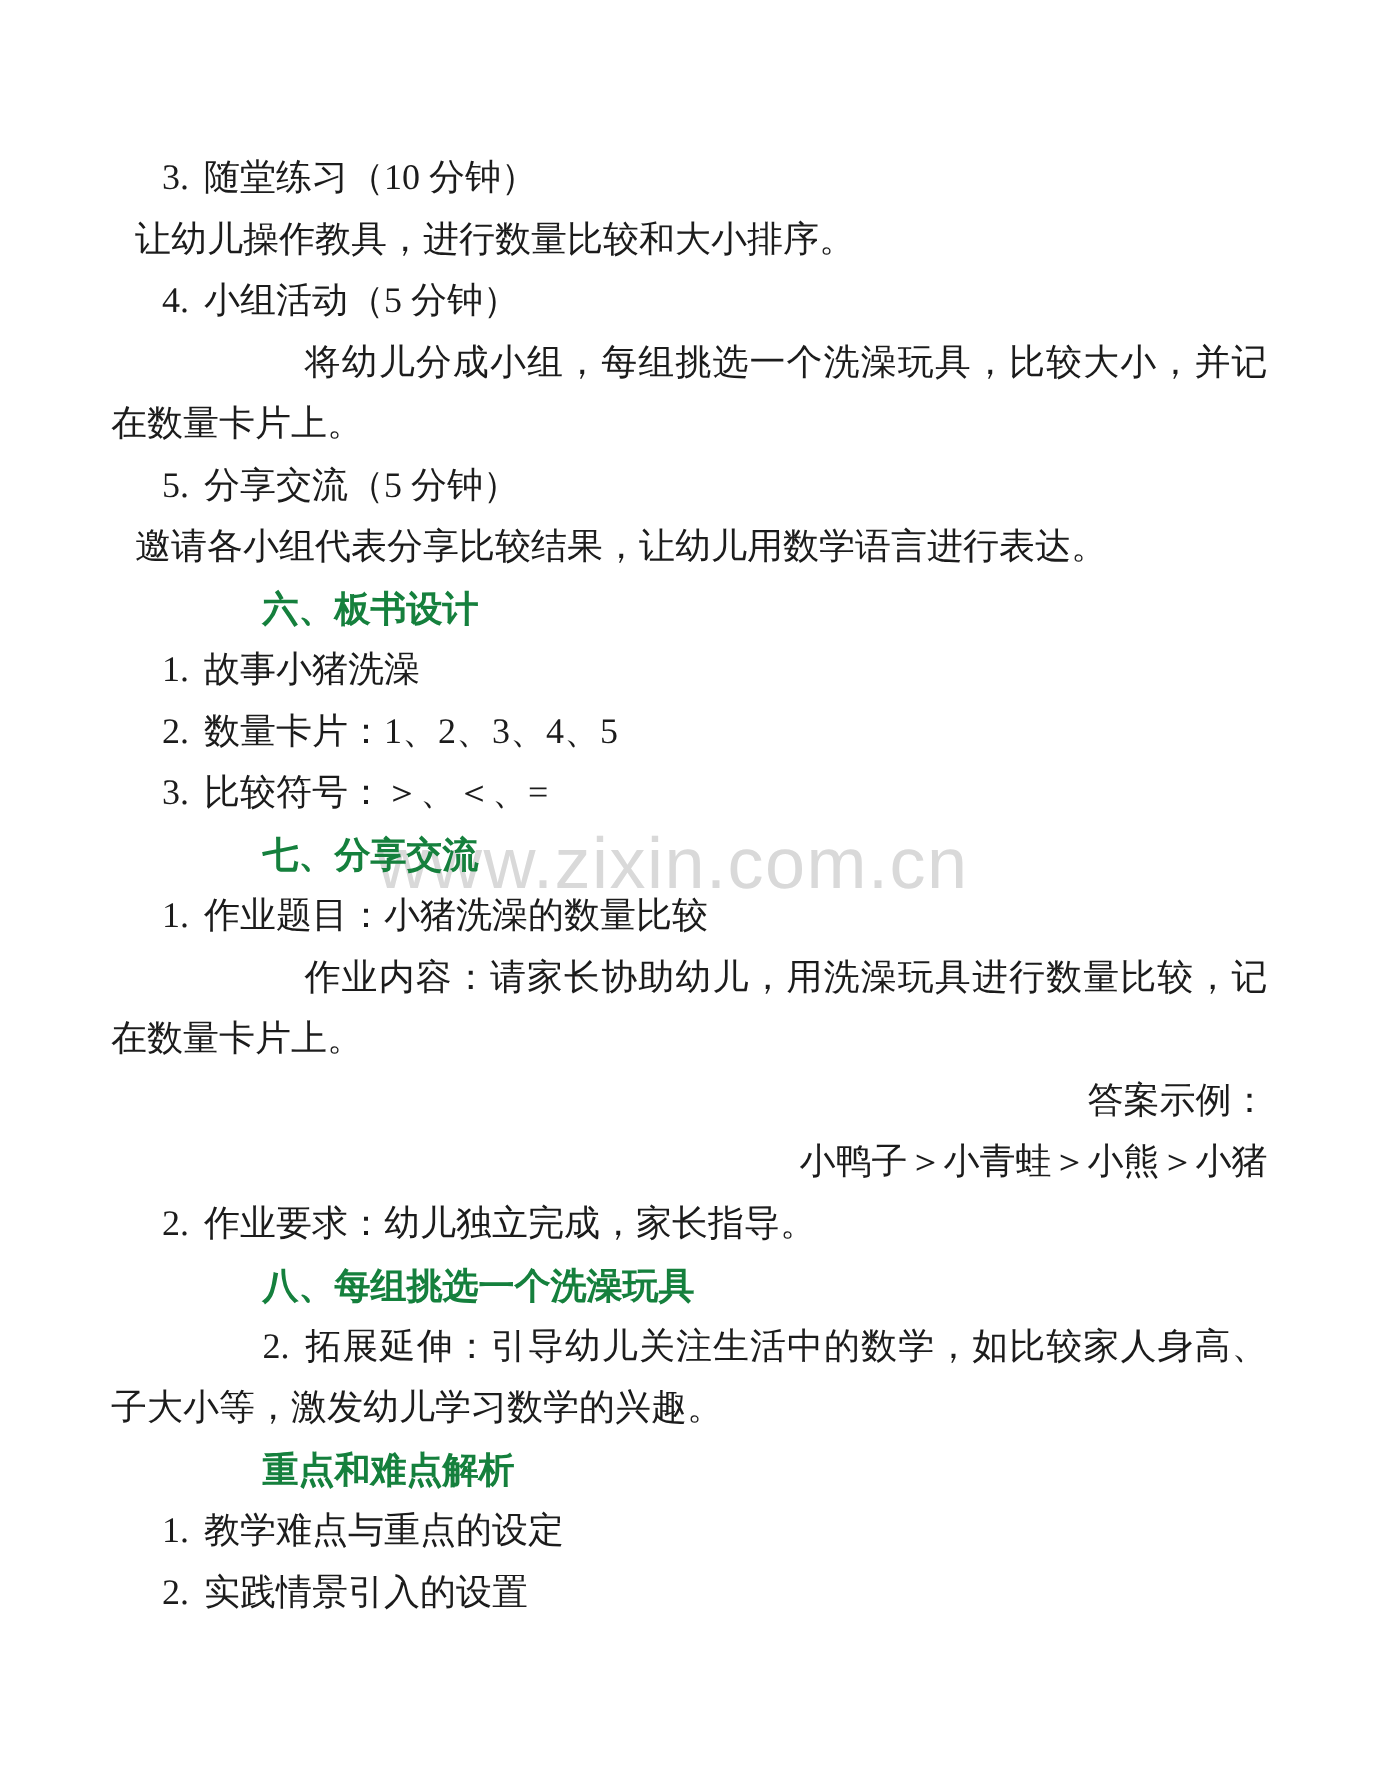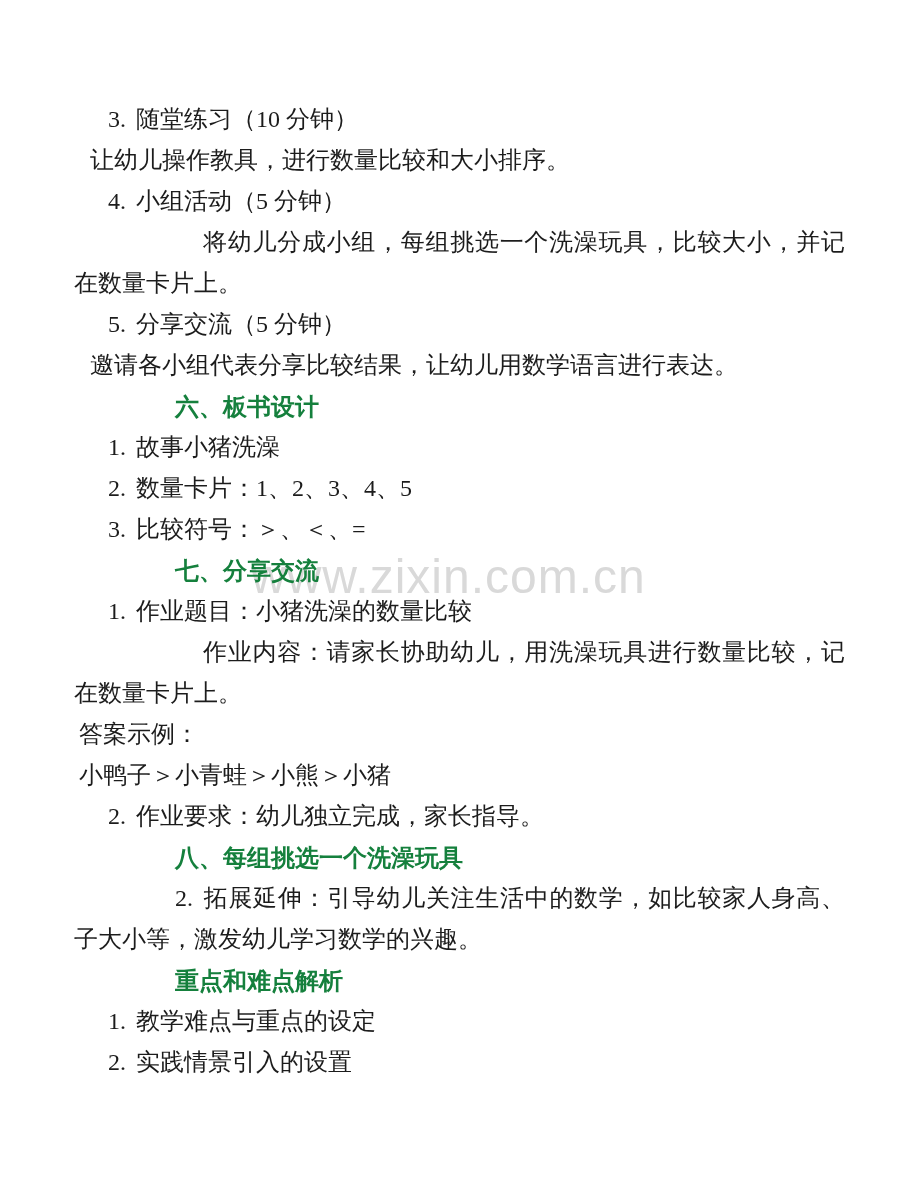--- a/index.html
+++ b/index.html
@@ -36,21 +36,21 @@
     right: 75px;   
     z-index: 1;
   }
   .line {
     height: 41px;
     line-height: 41px;
     white-space: nowrap;
   }
   
   .t-cont      { padding-left: 74px; }                  
-  .t-indent    { padding-left: 79px; }                  
+  .t-indent    { padding-left: 112px; text-align: right; }                  
   .t-list      { padding-left: 108px; }                  
   .t-list-just { padding-left: 175px; }
   .t-heading   { padding-left: 175px; }
   .t-para      { padding-left: 90px; }                  
   .t-para-just { padding-left: 203px; }
   .t-heading {
     font-family: "Liberation Sans", "DejaVu Sans", sans-serif;
     font-weight: 700;
     color: #15803d;
   }

